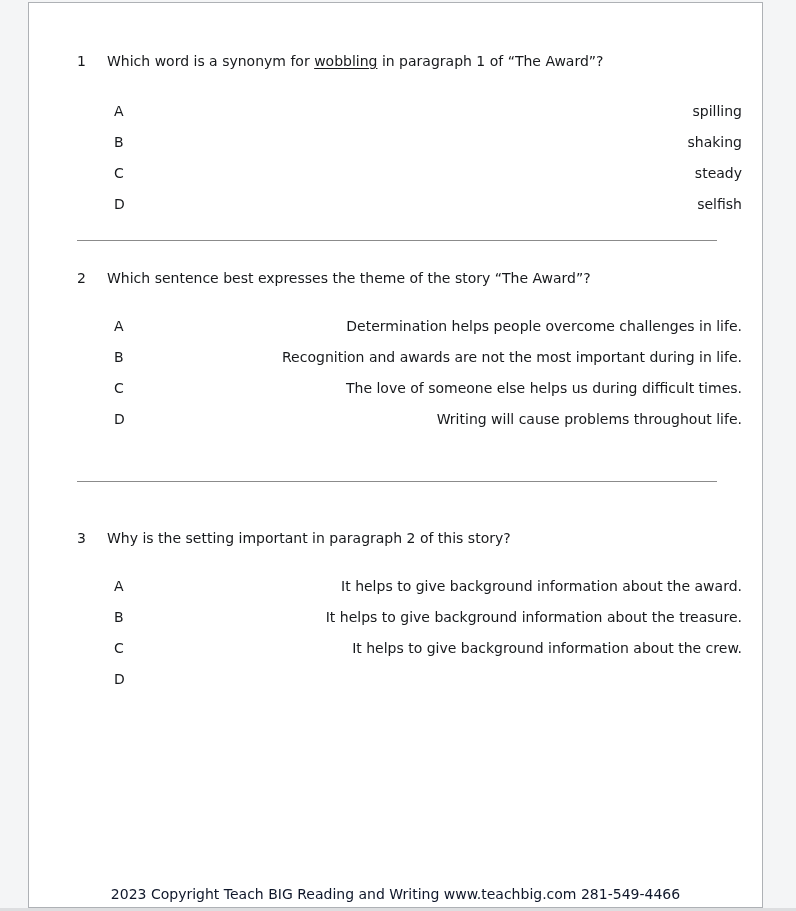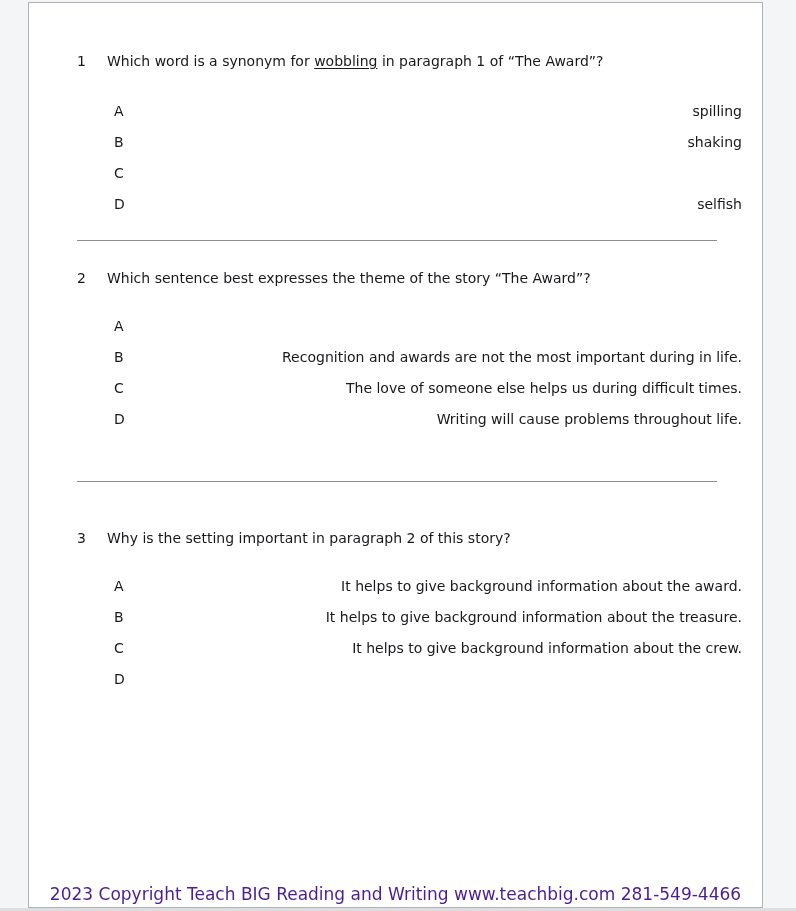--- a/index.html
+++ b/index.html
@@ -71,23 +71,23 @@
     width: 640px;
   }
   .divider-1 { margin-top: 21px; }
   .divider-2 { margin-top: 47px; }
   .footer {
     position: absolute;
     left: 0;
     right: 0;
     bottom: 5px;
     text-align: center;
-    font-size: 17px;
+    font-size: 14px;
     line-height: 15px;
-    color: #4c1d95;
+    color: #0f172a;
   }
 </style>
 </head>
 <body>
 
 <div class="page">
 
   <section class="question q1">
     <div class="stem-row">
       <span class="qnum">1</span>
@@ -97,38 +97,40 @@
       <div class="opt-row">
         <span class="letter">A</span>
         <span class="opt-text">spilling</span>
       </div>
       <div class="opt-row">
         <span class="letter">B</span>
         <span class="opt-text">shaking</span>
       </div>
       <div class="opt-row">
         <span class="letter">C</span>
+        <span class="opt-text">steady</span>
       </div>
       <div class="opt-row">
         <span class="letter">D</span>
         <span class="opt-text">selfish</span>
       </div>
     </div>
   </section>
 
   <hr class="divider divider-1">
 
   <section class="question q2">
     <div class="stem-row">
       <span class="qnum">2</span>
       <span class="stem"><span>Which sentence best expresses the theme of the story “The Award”?</span><span class="underlined"></span><span></span></span>
     </div>
     <div class="options">
       <div class="opt-row">
         <span class="letter">A</span>
+        <span class="opt-text">Determination helps people overcome challenges in life.</span>
       </div>
       <div class="opt-row">
         <span class="letter">B</span>
         <span class="opt-text">Recognition and awards are not the most important during in life.</span>
       </div>
       <div class="opt-row">
         <span class="letter">C</span>
         <span class="opt-text">The love of someone else helps us during difficult times.</span>
       </div>
       <div class="opt-row">

